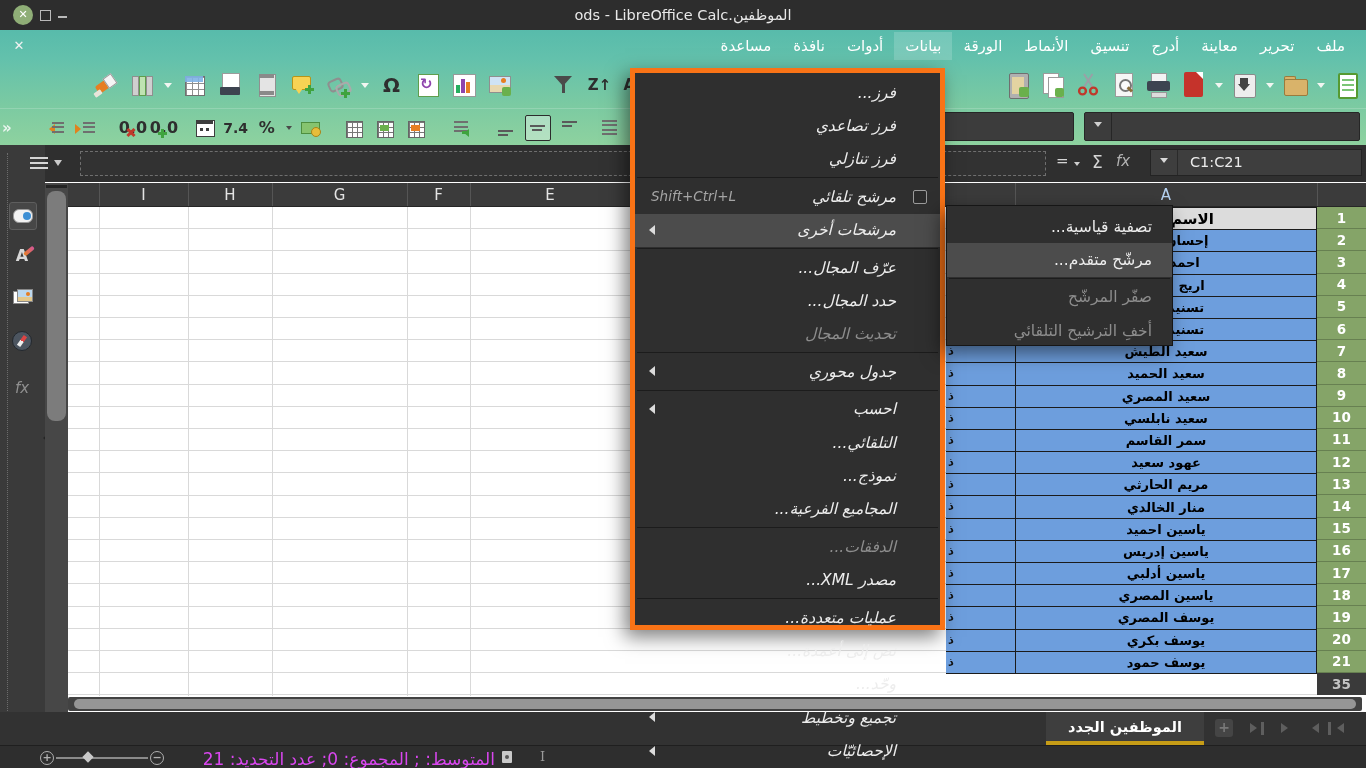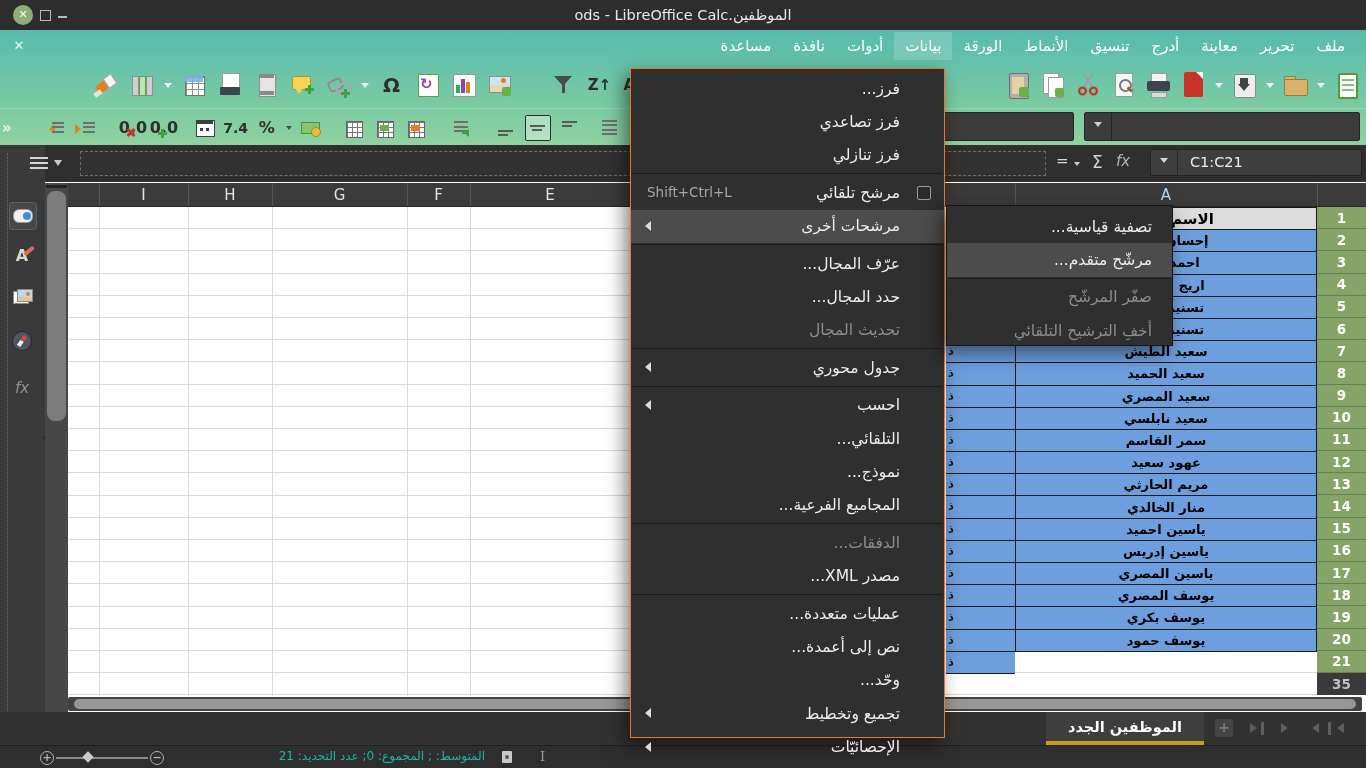--- a/index.html
+++ b/index.html
@@ -180,27 +180,27 @@
   .tnav{position:absolute;top:10px;width:18px;height:13px;}
   .tnav .t-l{position:absolute;top:1px;width:0;height:0;border:5.5px solid transparent;border-right:7px solid #5e5e5e;}
   .tnav .t-r{position:absolute;top:1px;width:0;height:0;border:5.5px solid transparent;border-left:7px solid #5e5e5e;}
   .tnav .bar{position:absolute;top:0;width:2.5px;height:13px;background:#5e5e5e;}
 
   
   .statusbar{position:absolute;left:0;top:745px;width:1366px;height:23px;background:#2e2e2e;border-top:1px solid #1f1f1f;}
   .zoom-circle{position:absolute;top:5px;width:12px;height:12px;border:1.5px solid #b0b0b0;border-radius:50%;color:#b0b0b0;font-size:11px;line-height:11px;text-align:center;font-weight:bold;}
   .zoom-track{position:absolute;left:56px;top:11px;width:92px;height:1.5px;background:#8a8a8a;}
   .zoom-handle{position:absolute;left:84px;top:7px;width:8px;height:8px;background:#c9c9c9;transform:rotate(45deg);}
-  .st-text{position:absolute;left:180px;top:3px;width:305px;color:#14b8a6;font-size:12px;direction:rtl;white-space:nowrap;}
+  .st-text{position:absolute;left:190px;top:3px;width:305px;color:#d946ef;font-size:17px;direction:rtl;white-space:nowrap;}
   .st-mod{position:absolute;left:502px;top:5px;width:10px;height:12px;background:#c9c9c9;border-radius:1px;}
   .st-mod i{position:absolute;left:3px;top:4px;width:4px;height:4px;background:#555;border-radius:50%;}
   .st-ibeam{position:absolute;left:540px;top:3px;color:#9a9a9a;font-size:13px;font-family:"DejaVu Serif",serif;}
 
   
-  .dmenu{position:absolute;left:630px;top:68px;width:315px;height:670px;background:#2f2f2f;border:1px solid #f97316;box-shadow:-5px 7px 18px rgba(0,0,0,.5);box-sizing:border-box;padding-top:3px;z-index:50;direction:rtl;}
+  .dmenu{position:absolute;left:630px;top:68px;width:315px;height:562px;background:#2f2f2f;border:5px solid #f97316;box-shadow:-5px 7px 18px rgba(0,0,0,.5);box-sizing:border-box;padding-top:3px;z-index:50;direction:rtl;font-style:italic;}
   .mi{height:33.4px;display:flex;align-items:center;position:relative;padding:0 44px 0 30px;color:#ededed;font-size:15.5px;box-sizing:border-box;white-space:nowrap;}
   .mi.hl{background:#4c4c4c;}
   .mi.dis{color:#8d8d8d;}
   .msc{position:absolute;left:16px;top:0;height:33.4px;line-height:33.4px;color:#a5a5a5;font-size:13.5px;direction:ltr;}
   .marrow{position:absolute;left:9px;top:50%;margin-top:-5.5px;width:0;height:0;border:5.5px solid transparent;border-right:6.5px solid #dcdcdc;}
   .mcheck{position:absolute;right:13px;top:50%;margin-top:-6.5px;width:12px;height:12px;border:1px solid #9b9b9b;border-radius:2px;background:#2b2b2b;}
   .msep{height:4px;position:relative;}
   .msep i{position:absolute;left:2px;right:2px;top:1px;height:1px;background:#1c1c1c;}
   .smenu{position:absolute;left:946px;top:205px;width:227px;height:141px;background:#2f2f2f;border:1px solid #161616;box-shadow:-5px 7px 18px rgba(0,0,0,.5);box-sizing:border-box;padding-top:4px;z-index:60;direction:rtl;}
   .smenu .mi{padding:0 20px 0 16px;}
@@ -506,20 +506,21 @@
     <div class="cell">سعيد الطيش</div>
     <div class="cell">سعيد الحميد</div>
     <div class="cell">سعيد المصري</div>
     <div class="cell">سعيد نابلسي</div>
     <div class="cell">سمر القاسم</div>
     <div class="cell">عهود سعيد</div>
     <div class="cell">مريم الحارثي</div>
     <div class="cell">منار الخالدي</div>
     <div class="cell">ياسين احميد</div>
     <div class="cell">ياسين إدريس</div>
+    <div class="cell">ياسين أدلبي</div>
     <div class="cell">ياسين المصري</div>
     <div class="cell">يوسف المصري</div>
     <div class="cell">يوسف بكري</div>
     <div class="cell">يوسف حمود</div>
   </div>
 
   <div class="rowhdr">
     <div class="rn">1</div>
     <div class="rn">2</div>
     <div class="rn">3</div>

